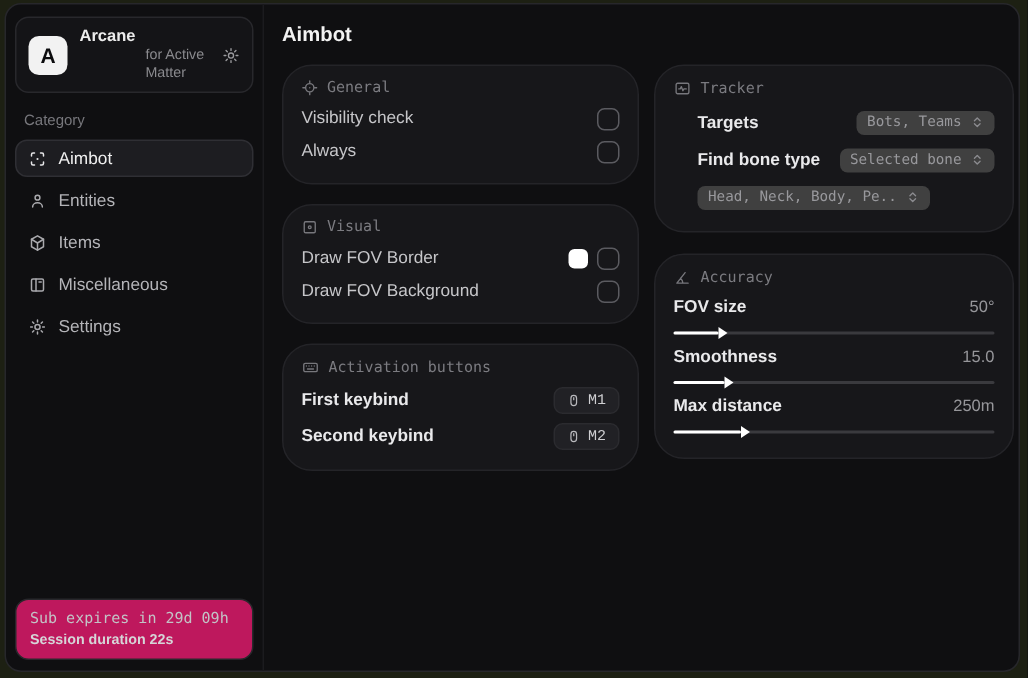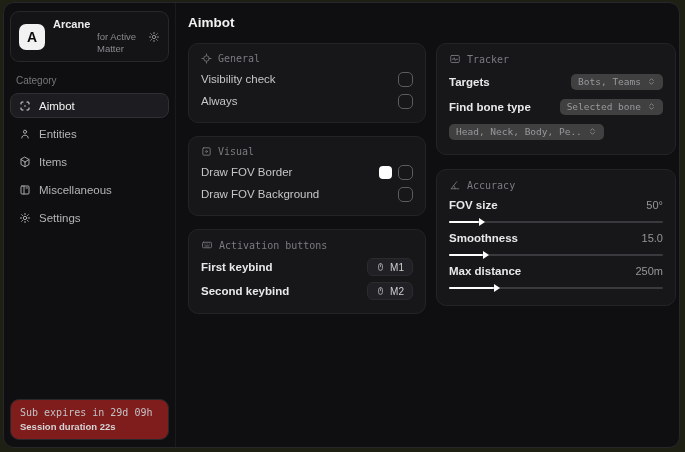--- a/index.html
+++ b/index.html
@@ -17,44 +17,44 @@
   .profile-text { flex:1; min-width:0; }
   .profile-name { color:#ececec; font-size:11px; font-weight:bold; line-height:13px; }
   .profile-sub { color:#8a8a8e; font-size:9.5px; line-height:12px;margin-left:44px; }
   .profile-gear { color:#9a9a9e; display:flex; }
   .category-label { color:#77777c; font-size:10px; margin:13px 6px 7px 6px; }
   .nav { display:flex; flex-direction:column; gap:3px; }
   .nav-item { display:flex; align-items:center; gap:8px; height:25px; padding:0 8px; border-radius:8px; color:#b4b4b8; font-size:11.5px; border:1px solid transparent; cursor:default; }
   .nav-item.selected { background:#1d1d21; border-color:#2f2f34; color:#f0f0f0; }
   .nav-item .nicon { display:flex; color:#a9a9ad; }
   .nav-item.selected .nicon { color:#e8e8ea; }
-  .sidebar-footer { position:absolute; left:6px; right:6px; bottom:7px; background:#7f1d1d; border:1px solid #28282c; border-radius:9px; padding:6px 9px; }
+  .sidebar-footer { position:absolute; left:6px; right:6px; bottom:7px; background:#be185d; border:1px solid #28282c; border-radius:9px; padding:6px 9px; }
   .footer-line1 { font-family:"DejaVu Sans Mono",monospace; font-size:10px; color:#c3c3c6; line-height:14px; }
   .footer-line2 { font-size:9.5px; font-weight:bold; color:#d6d6d8; line-height:13px; }
   
   .main { flex:1; padding:12px 14px 10px 12px; }
   .page-title { color:#f2f2f2; font-size:13.5px; font-weight:bold; }
   .columns { display:flex; gap:10px; margin-top:13px; }
   .col-left { width:238px; flex:0 0 238px; display:flex; flex-direction:column; gap:13px; }
   .col-right { width:240px; flex:0 0 240px; display:flex; flex-direction:column; gap:14px; }
-  .card { background:#17171a; border:1px solid #242428; border-radius:10px; padding:9px 12px 10px 12px; }
+  .card { background:#17171a; border:1px solid #242428; border-radius:20px; padding:9px 12px 10px 12px; }
   .card-header { display:flex; align-items:center; gap:6px; color:#7b7b80; font-family:"DejaVu Sans Mono",monospace; font-size:10px; margin-bottom:4px; }
   .card-header .hicon { display:flex; color:#77777c; }
   .row { display:flex; align-items:center; justify-content:space-between; min-height:22px; }
   .row-label { color:#c6c6c9; font-size:11.5px; }
   .row-label.strong { color:#e9e9eb; font-weight:bold; }
   .checkbox { width:15px; height:15px; border:1.5px solid #5b5b60; border-radius:5px; background:transparent; }
   .right-controls { display:flex; align-items:center; gap:6px; }
   .swatch { width:13px; height:13px; border-radius:4px; }
-  .keybind { display:inline-flex; align-items:center; gap:5px; background:#212125; border:1px solid #2b2b2f; border-radius:6px; padding:2px 8px; color:#cfcfd2; font-size:10px; }
+  .keybind { display:inline-flex; align-items:center; gap:5px; background:#212125; border:1px solid #2b2b2f; border-radius:6px; padding:2px 8px; color:#cfcfd2; font-size:10px;font-family:Liberation Mono, monospace; }
   .keybind .kicon { display:flex; color:#b9b9bd; }
   .dropdown { display:inline-flex; align-items:center; gap:6px; background:#404040; border-radius:5px; padding:2.5px 7px; font-family:"DejaVu Sans Mono",monospace; font-size:9.5px; color:#98989c; max-width:158px; }
   .dropdown .dval { white-space:nowrap; overflow:hidden; }
   .dropdown .dicon { display:flex; color:#8a8a8e; flex:0 0 auto; }
-  .tracker-row { min-height:25px; }
+  .tracker-row { min-height:25px;margin-left:16px; }
   .act-row { min-height:24px; }
   .slider-group { margin-top:5px; margin-bottom:4px; }
   .slider-track { position:relative; height:2px; background:#3a3a3e; border-radius:1px; margin-top:7px; margin-bottom:6px; }
   .slider-fill { position:absolute; left:0; top:0; height:2px; background:#ffffff; border-radius:1px; }
   .slider-thumb { position:absolute; right:-6px; top:-3px; width:0; height:0; border-left:6px solid #ffffff; border-top:4px solid transparent; border-bottom:4px solid transparent; }
   .value { color:#96969a; font-size:11px; }
   svg { display:block; }
 </style>
 </head>
 <body>

